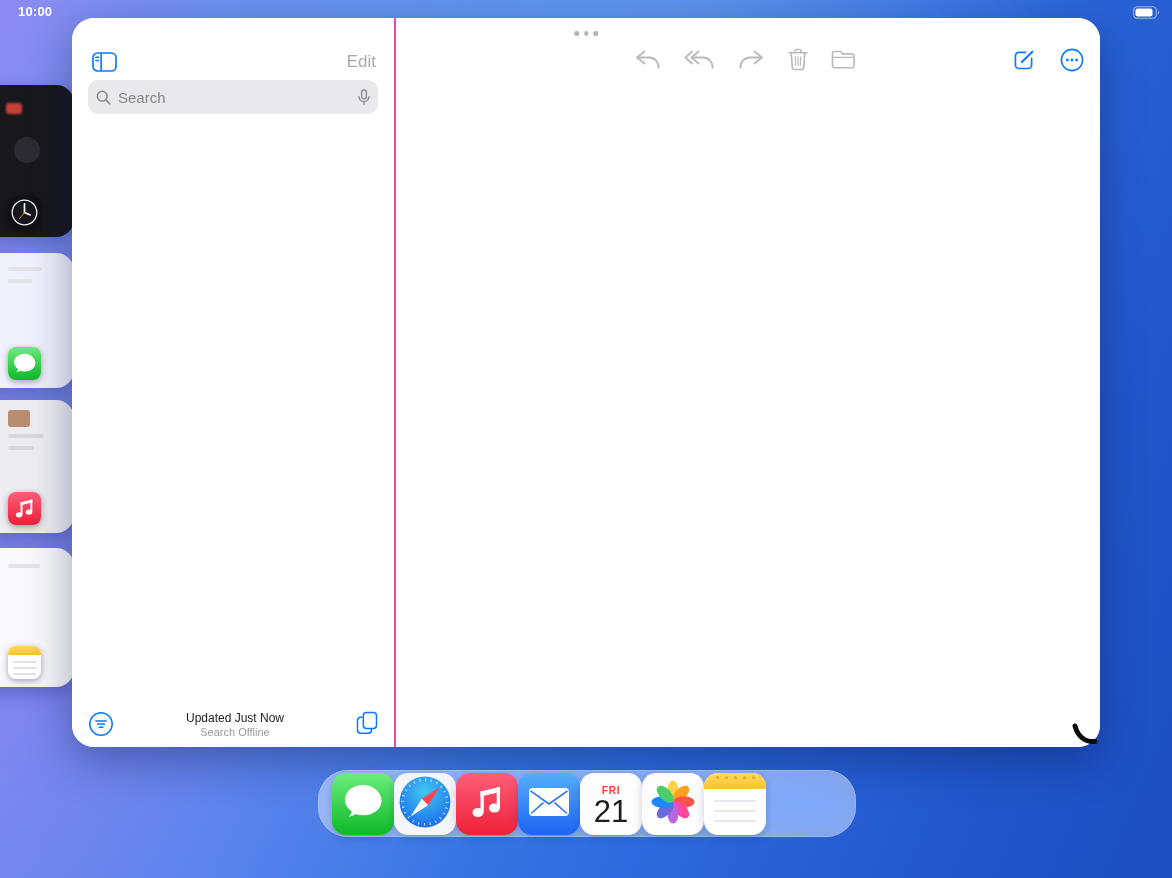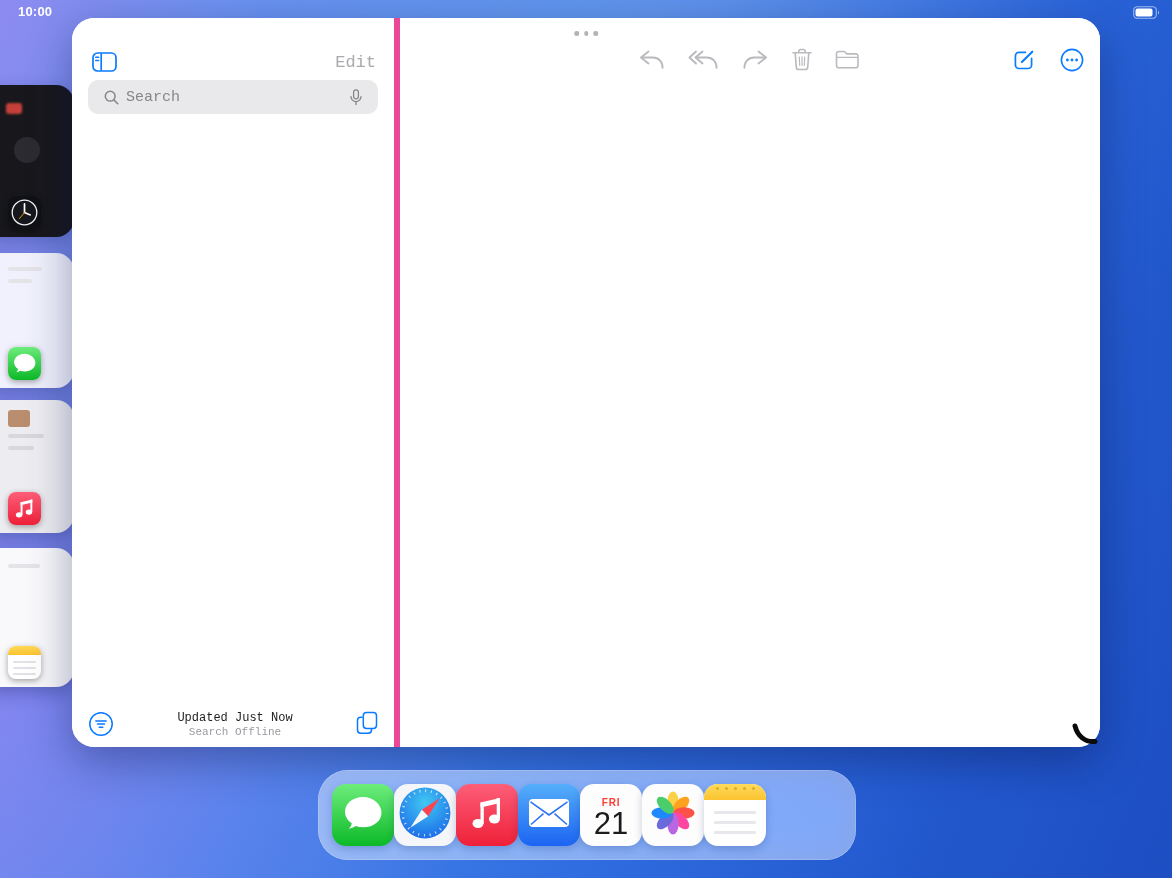--- a/index.html
+++ b/index.html
@@ -28,41 +28,41 @@
   .badge-msg{background:linear-gradient(180deg,#6ded7c,#0cb927);}
   .badge-music{background:linear-gradient(180deg,#fd5e79,#ef2038);}
   .badge-notes{background:#fff;}
   .badge-notes .strip{position:absolute;top:0;left:0;right:0;height:9px;background:linear-gradient(180deg,#ffd958,#fbc32f);}
   .badge-notes .ln{position:absolute;left:5px;right:5px;height:2px;border-radius:1px;background:#e2e2e6;}
   
   .mail-window{position:absolute;left:72px;top:18px;width:1028px;height:729px;background:#fff;border-radius:22px;
     box-shadow:0 14px 44px rgba(8,18,70,.38);display:flex;overflow:hidden;}
   .win-dots{position:absolute;top:9px;left:50%;transform:translateX(-50%);display:flex;gap:5px;z-index:5;padding:4px;}
   .win-dots i{width:4.5px;height:4.5px;border-radius:50%;background:#b3b3b8;display:block;}
-  .sidebar{position:relative;width:322px;flex:0 0 322px;border-right:6px solid #ec4899;background:#fff;font-family:Liberation Mono, monospace;}
+  .sidebar{position:relative;width:322px;flex:0 0 322px;border-right:2px solid #ec4899;background:#fff;}
   .sb-header{display:flex;align-items:center;justify-content:space-between;padding:34px 18px 0 20px;}
   .edit-btn{font-size:17px;color:#a9a9ae;background:none;border:none;padding:0;cursor:default;font-family:inherit;}
   .sb-title{margin:14px 0 0 20px;font-size:28px;font-weight:700;letter-spacing:-.4px;color:#111;}
-  .search-bar{margin:8px 16px 0 16px;height:34px;border-radius:10px;background:#e9e9eb;display:flex;align-items:center;padding:0 16px;gap:5px;}
+  .search-bar{margin:8px 16px 0 16px;height:34px;border-radius:10px;background:#e9e9eb;display:flex;align-items:center;padding:0 8px;gap:5px;}
   .search-bar input{flex:1;border:none;outline:none;background:transparent;font-size:15px;color:#1c1c1e;font-family:inherit;}
   .search-bar input::placeholder{color:#86868b;}
   .no-mail{position:absolute;top:356px;left:0;right:0;text-align:center;font-size:17px;font-weight:700;color:#111;}
   .sb-footer{position:absolute;left:0;right:0;bottom:7px;display:flex;align-items:flex-start;justify-content:space-between;padding:0 16px;}
   .sb-status{text-align:center;line-height:1.25;}
   .sb-status .updated{font-size:12px;color:#1c1c1e;}
   .sb-status .network{font-size:11px;color:#9a9aa0;}
   .content{position:relative;flex:1;background:#fff;}
   .tb-left{position:absolute;left:238px;top:30px;display:flex;gap:23px;align-items:center;}
   .tb-right{position:absolute;right:16px;top:30px;display:flex;gap:24px;align-items:center;}
   .icon-btn{background:none;border:none;padding:0;display:flex;align-items:center;justify-content:center;cursor:default;}
   .gray-ic{color:#b9b9be;}
   .blue-ic{color:#0a7aff;}
   .resize-mark{position:absolute;left:1072px;top:722px;}
   
-  .dock{position:absolute;left:318px;top:770px;width:538px;height:90px;border-radius:30px;
+  .dock{position:absolute;left:318px;top:770px;width:538px;height:67px;border-radius:30px;
     background:rgba(233,234,244,.52);backdrop-filter:blur(18px) saturate(1.5);
     display:flex;align-items:center;gap:0;padding:0 14px;box-sizing:border-box;
     box-shadow:inset 0 0 0 .5px rgba(255,255,255,.35);}
   .dock-app{width:62px;height:62px;border-radius:14px;position:relative;overflow:hidden;flex:0 0 62px;
     display:flex;align-items:center;justify-content:center;box-shadow:0 3px 9px rgba(15,35,110,.22);}
   .app-messages{background:linear-gradient(180deg,#6ded7c,#0cb927);}
   .app-safari{background:#f4f6fa;}
   .app-music{background:linear-gradient(180deg,#fd5e79,#ef2038);}
   .app-mail{background:linear-gradient(180deg,#55aefa,#1c64f2);}
   .app-calendar{background:#fdfdfd;flex-direction:column;}

